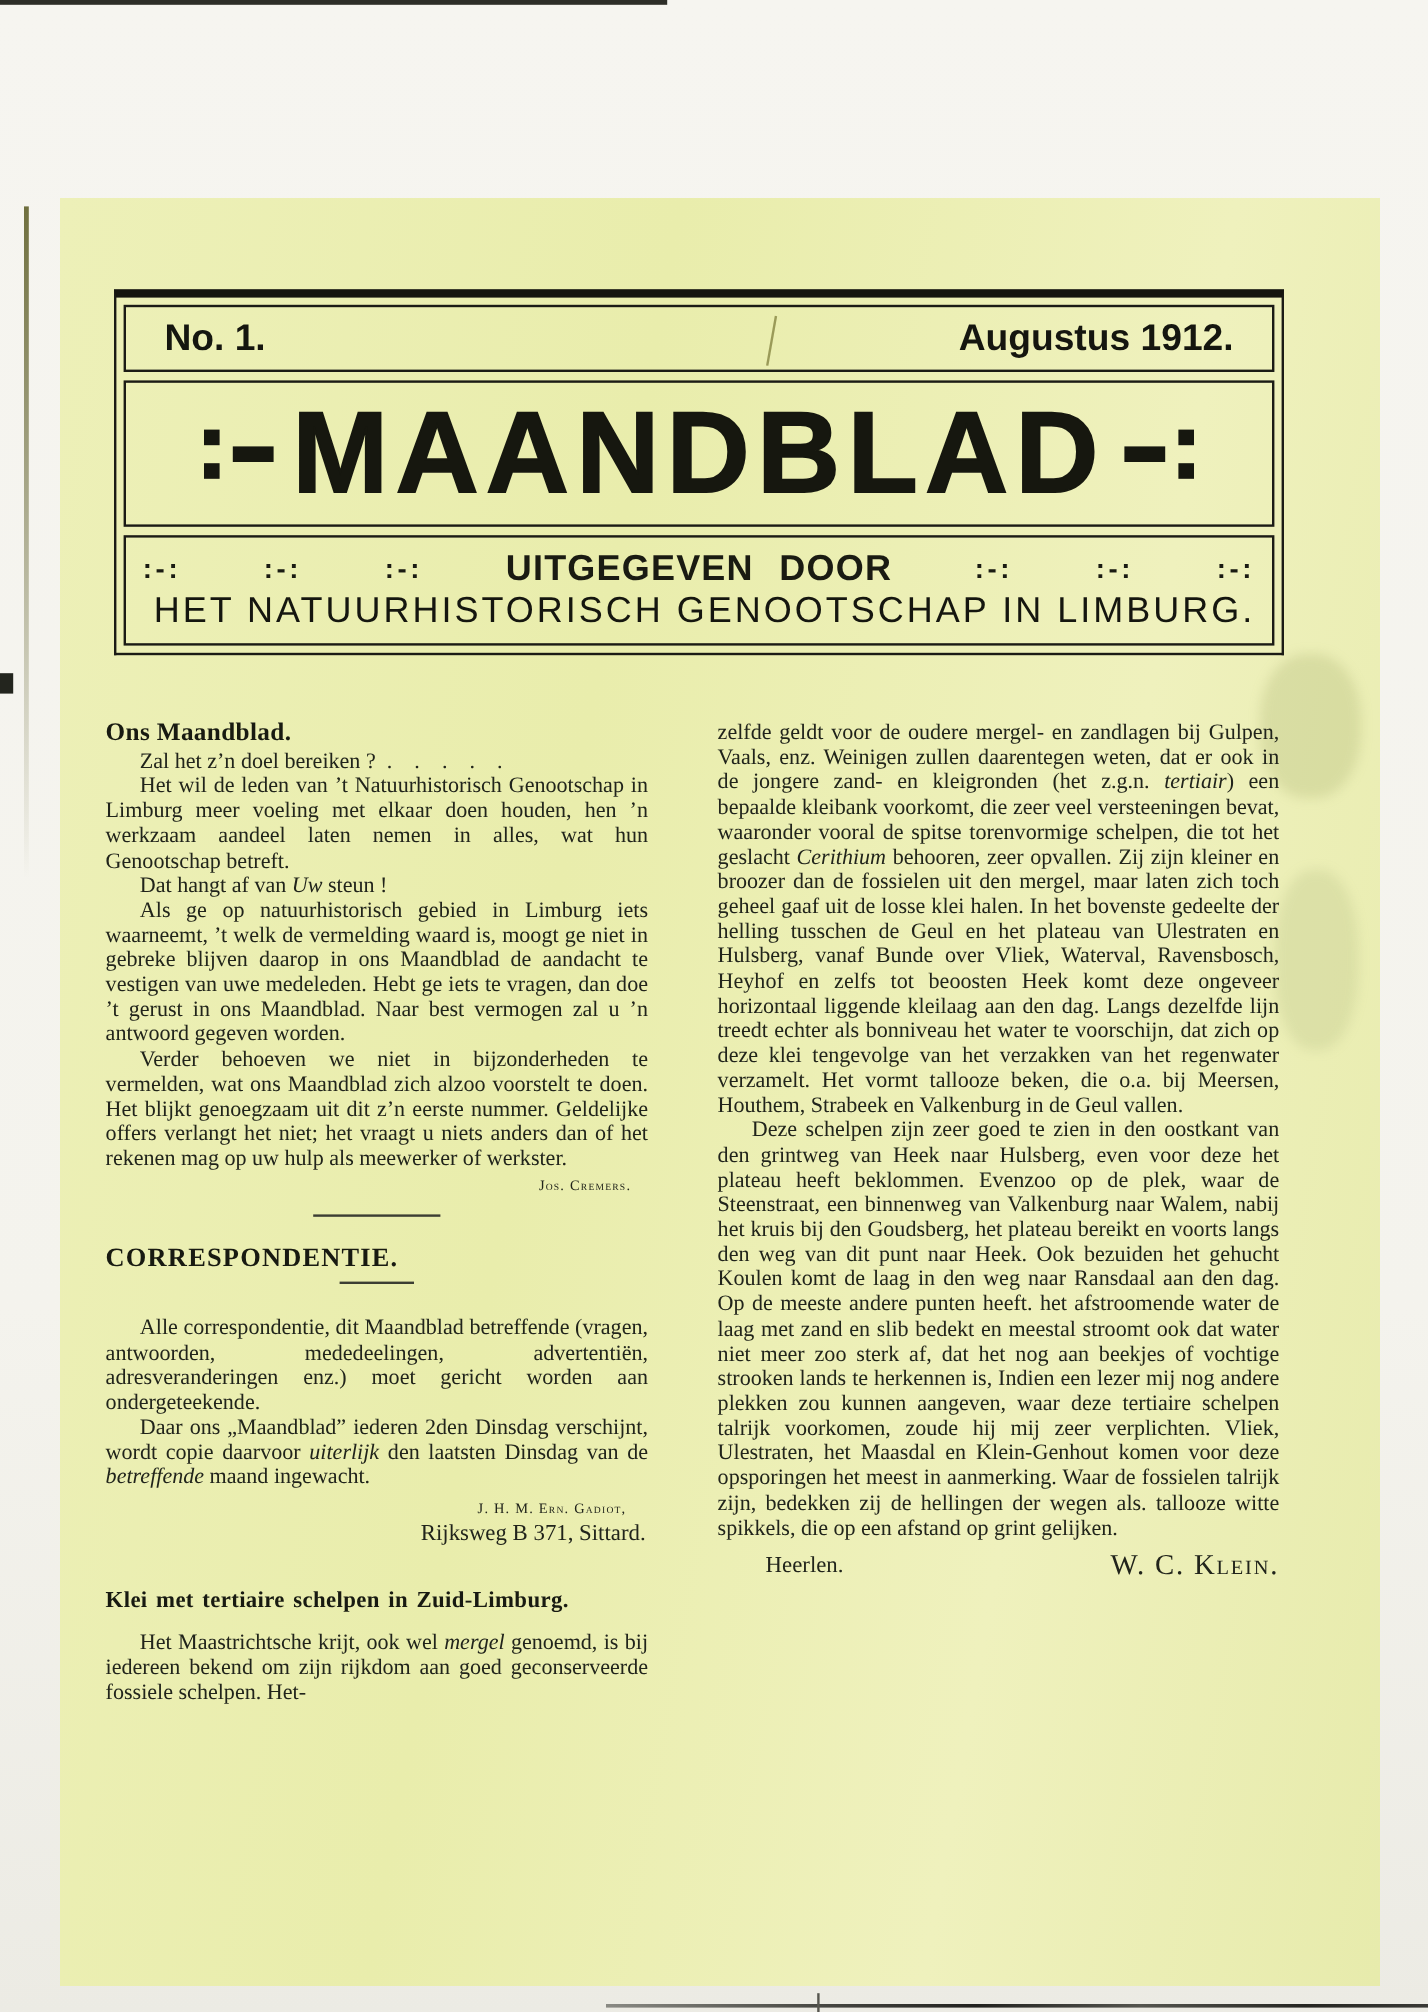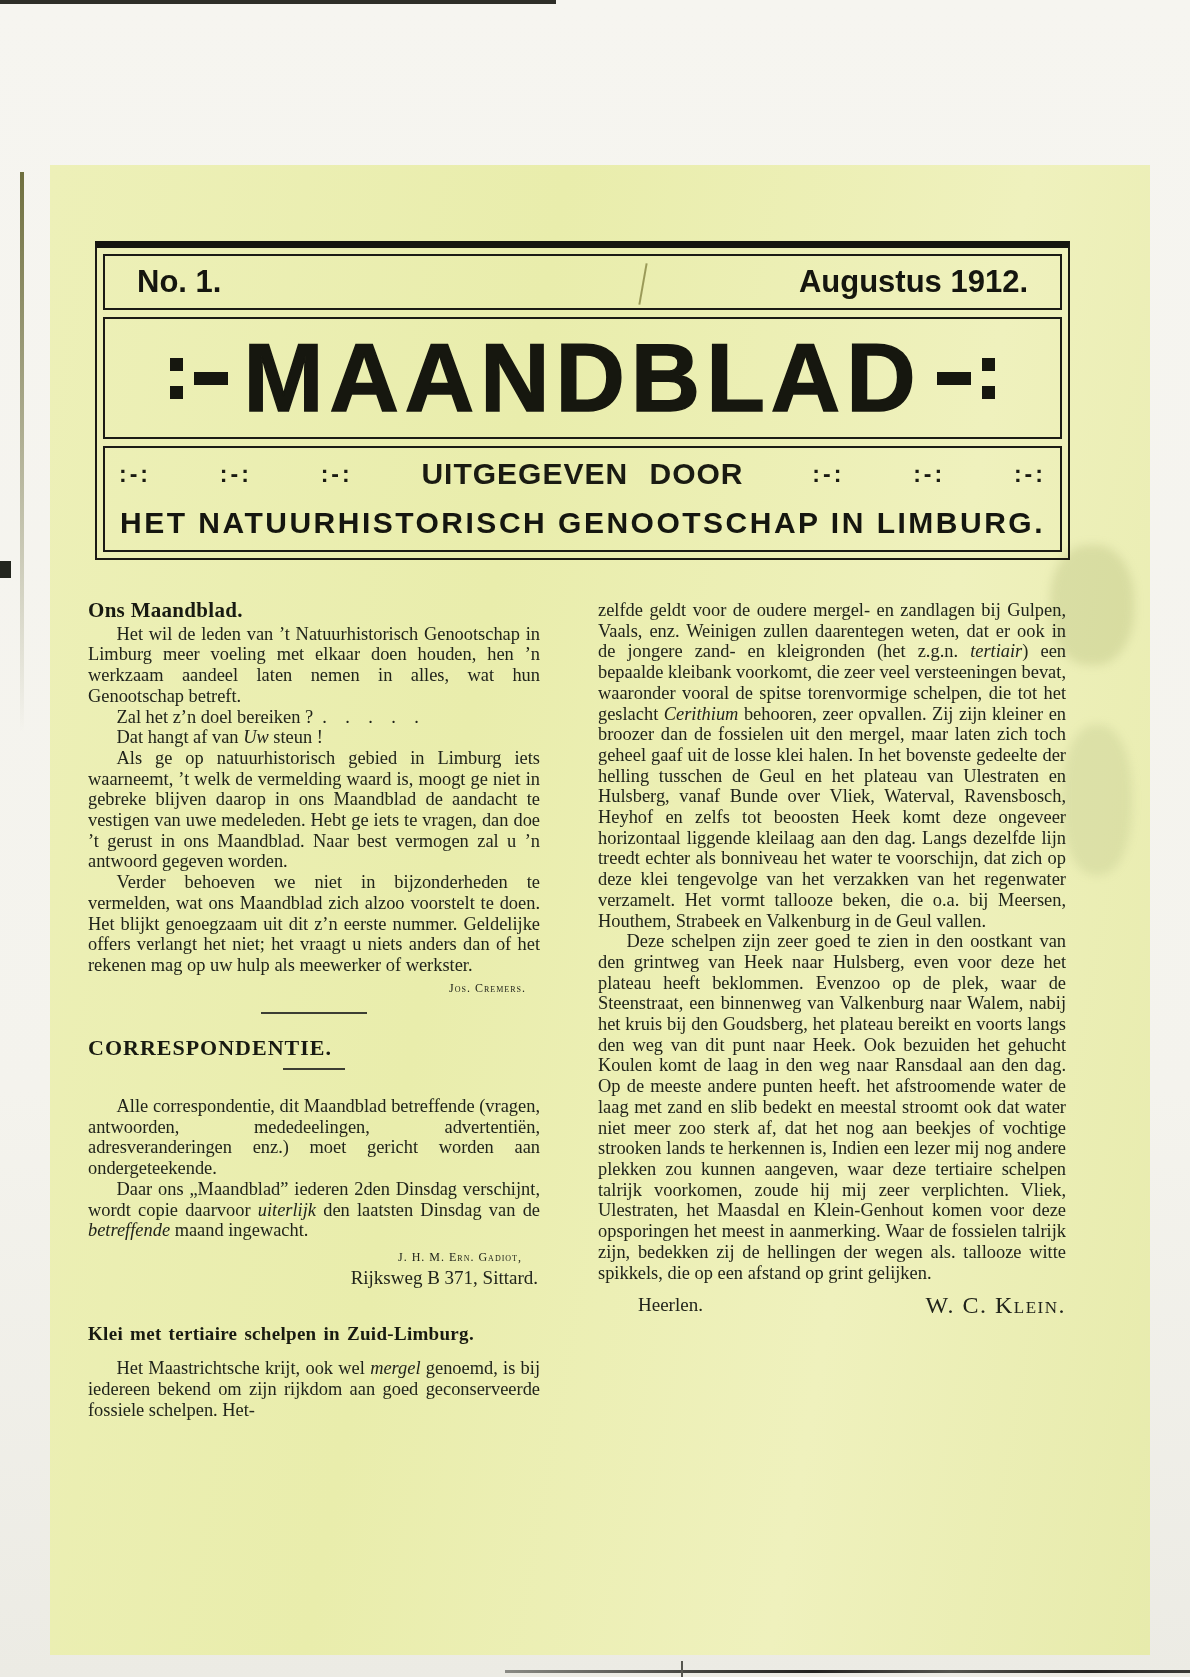--- a/index.html
+++ b/index.html
@@ -34,21 +34,21 @@
     letter-spacing:6px;color:#16170f;-webkit-text-stroke:1.5px #16170f}
   .cd{display:flex;align-items:center;gap:11px}
   .cd .dots{display:flex;flex-direction:column;gap:15px}
   .cd .dot{display:block;width:13px;height:13px;background:#16170f}
   .cd .dash{display:block;width:34px;height:13px;background:#16170f}
   .pub-box{padding:9px 14px 10px}
   .pub-line1{display:flex;justify-content:space-between;align-items:center;
     font-family:"Liberation Sans",sans-serif;font-weight:bold;color:#1a1b12}
   .orn{font-size:23px;letter-spacing:3px}
   .pub-label{font-size:30px;letter-spacing:1px;word-spacing:12px}
-  .pub-line2{margin-top:15px;text-align:center;font-family:"Liberation Sans",sans-serif;font-weight:bold;
+  .pub-line2{margin-top:1px;text-align:right;font-family:"Liberation Sans",sans-serif;font-weight:normal;
     font-size:30px;letter-spacing:2.5px;color:#15160f;white-space:nowrap}
   
   .columns{position:absolute;left:0;top:435px;width:100%;display:flex;color:#21241b}
   .col{font-size:18.4px;line-height:20.7px;text-align:justify}
   .col.left{margin-left:38px;width:452px}
   .col.right{margin-left:58px;width:468px}
   .para{margin:0;text-indent:1.55em}
   .para.noindent{text-indent:0}
   .it{font-style:italic}
   h2{font-size:21px;text-align:left;margin:0 0 3px;font-weight:bold;letter-spacing:.3px;color:#181a11}
@@ -108,22 +108,22 @@
         <span class="orn">:-:</span>
       </div>
       <div class="pub-line2">HET NATUURHISTORISCH GENOOTSCHAP IN LIMBURG.</div>
     </div>
   </div>
 
   <div class="columns">
     <div class="col left">
       <h2>Ons Maandblad.</h2>
       <div>
+          <p class="para"><span>Zal het z’n doel bereiken ? .  .  .  .  .</span></p>
           <p class="para"><span>Het wil de leden van ’t Natuurhistorisch Genootschap in Limburg meer voeling met elkaar doen houden, hen ’n werkzaam aandeel laten nemen in alles, wat hun Genootschap betreft.</span></p>
-          <p class="para"><span>Zal het z’n doel bereiken ? .  .  .  .  .</span></p>
           <p class="para"><span>Dat hangt af van </span><span class="it">Uw</span><span> steun !</span></p>
           <p class="para"><span>Als ge op natuurhistorisch gebied in Limburg iets waarneemt, ’t welk de vermelding waard is, moogt ge niet in gebreke blijven daarop in ons Maandblad de aandacht te vestigen van uwe medeleden. Hebt ge iets te vragen, dan doe ’t gerust in ons Maandblad. Naar best vermogen zal u ’n antwoord gegeven worden.</span></p>
           <p class="para"><span>Verder behoeven we niet in bijzonderheden te vermelden, wat ons Maandblad zich alzoo voorstelt te doen. Het blijkt genoegzaam uit dit z’n eerste nummer. Geldelijke offers verlangt het niet; het vraagt u niets anders dan of het rekenen mag op uw hulp als meewerker of werkster.</span></p>
         </div>
       <div class="sig">Jos. Cremers.</div>
       <div class="rule-center"></div>
       <h2 class="h2caps">CORRESPONDENTIE.</h2>
       <div class="rule-short"></div>
       <div>
           <p class="para"><span>Alle correspondentie, dit Maandblad betreffende (vragen, antwoorden, mededeelingen, advertentiën, adresveranderingen enz.) moet gericht worden aan ondergeteekende.</span></p>

